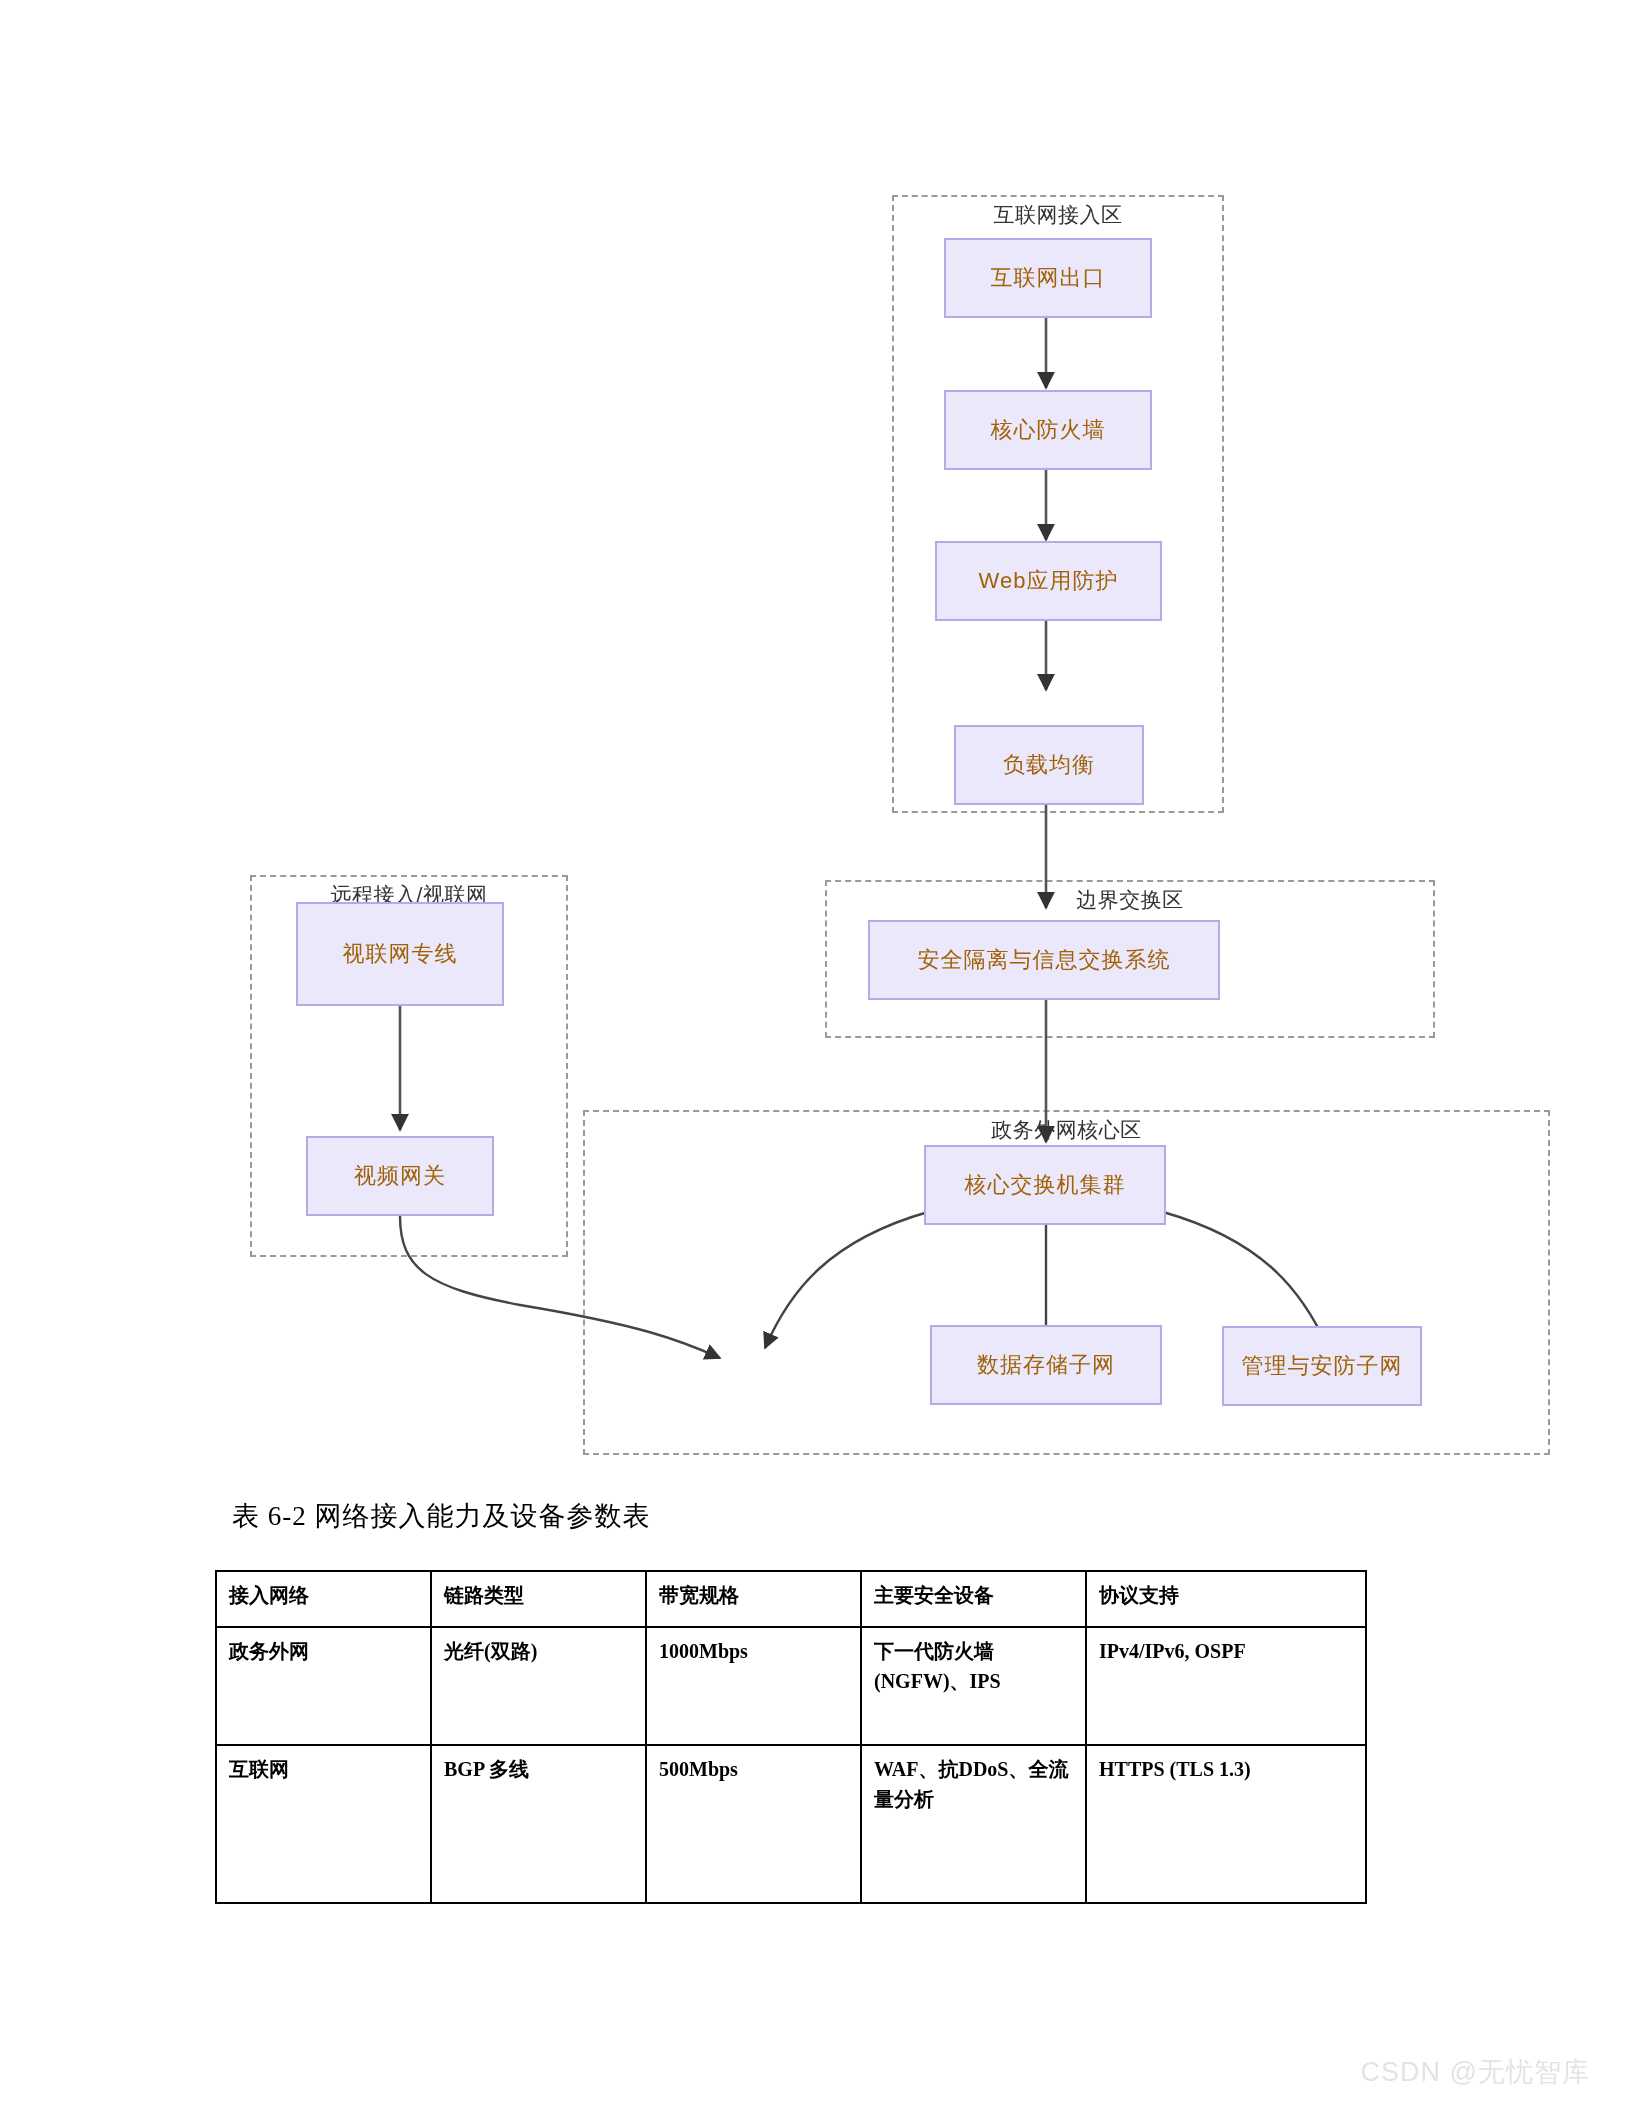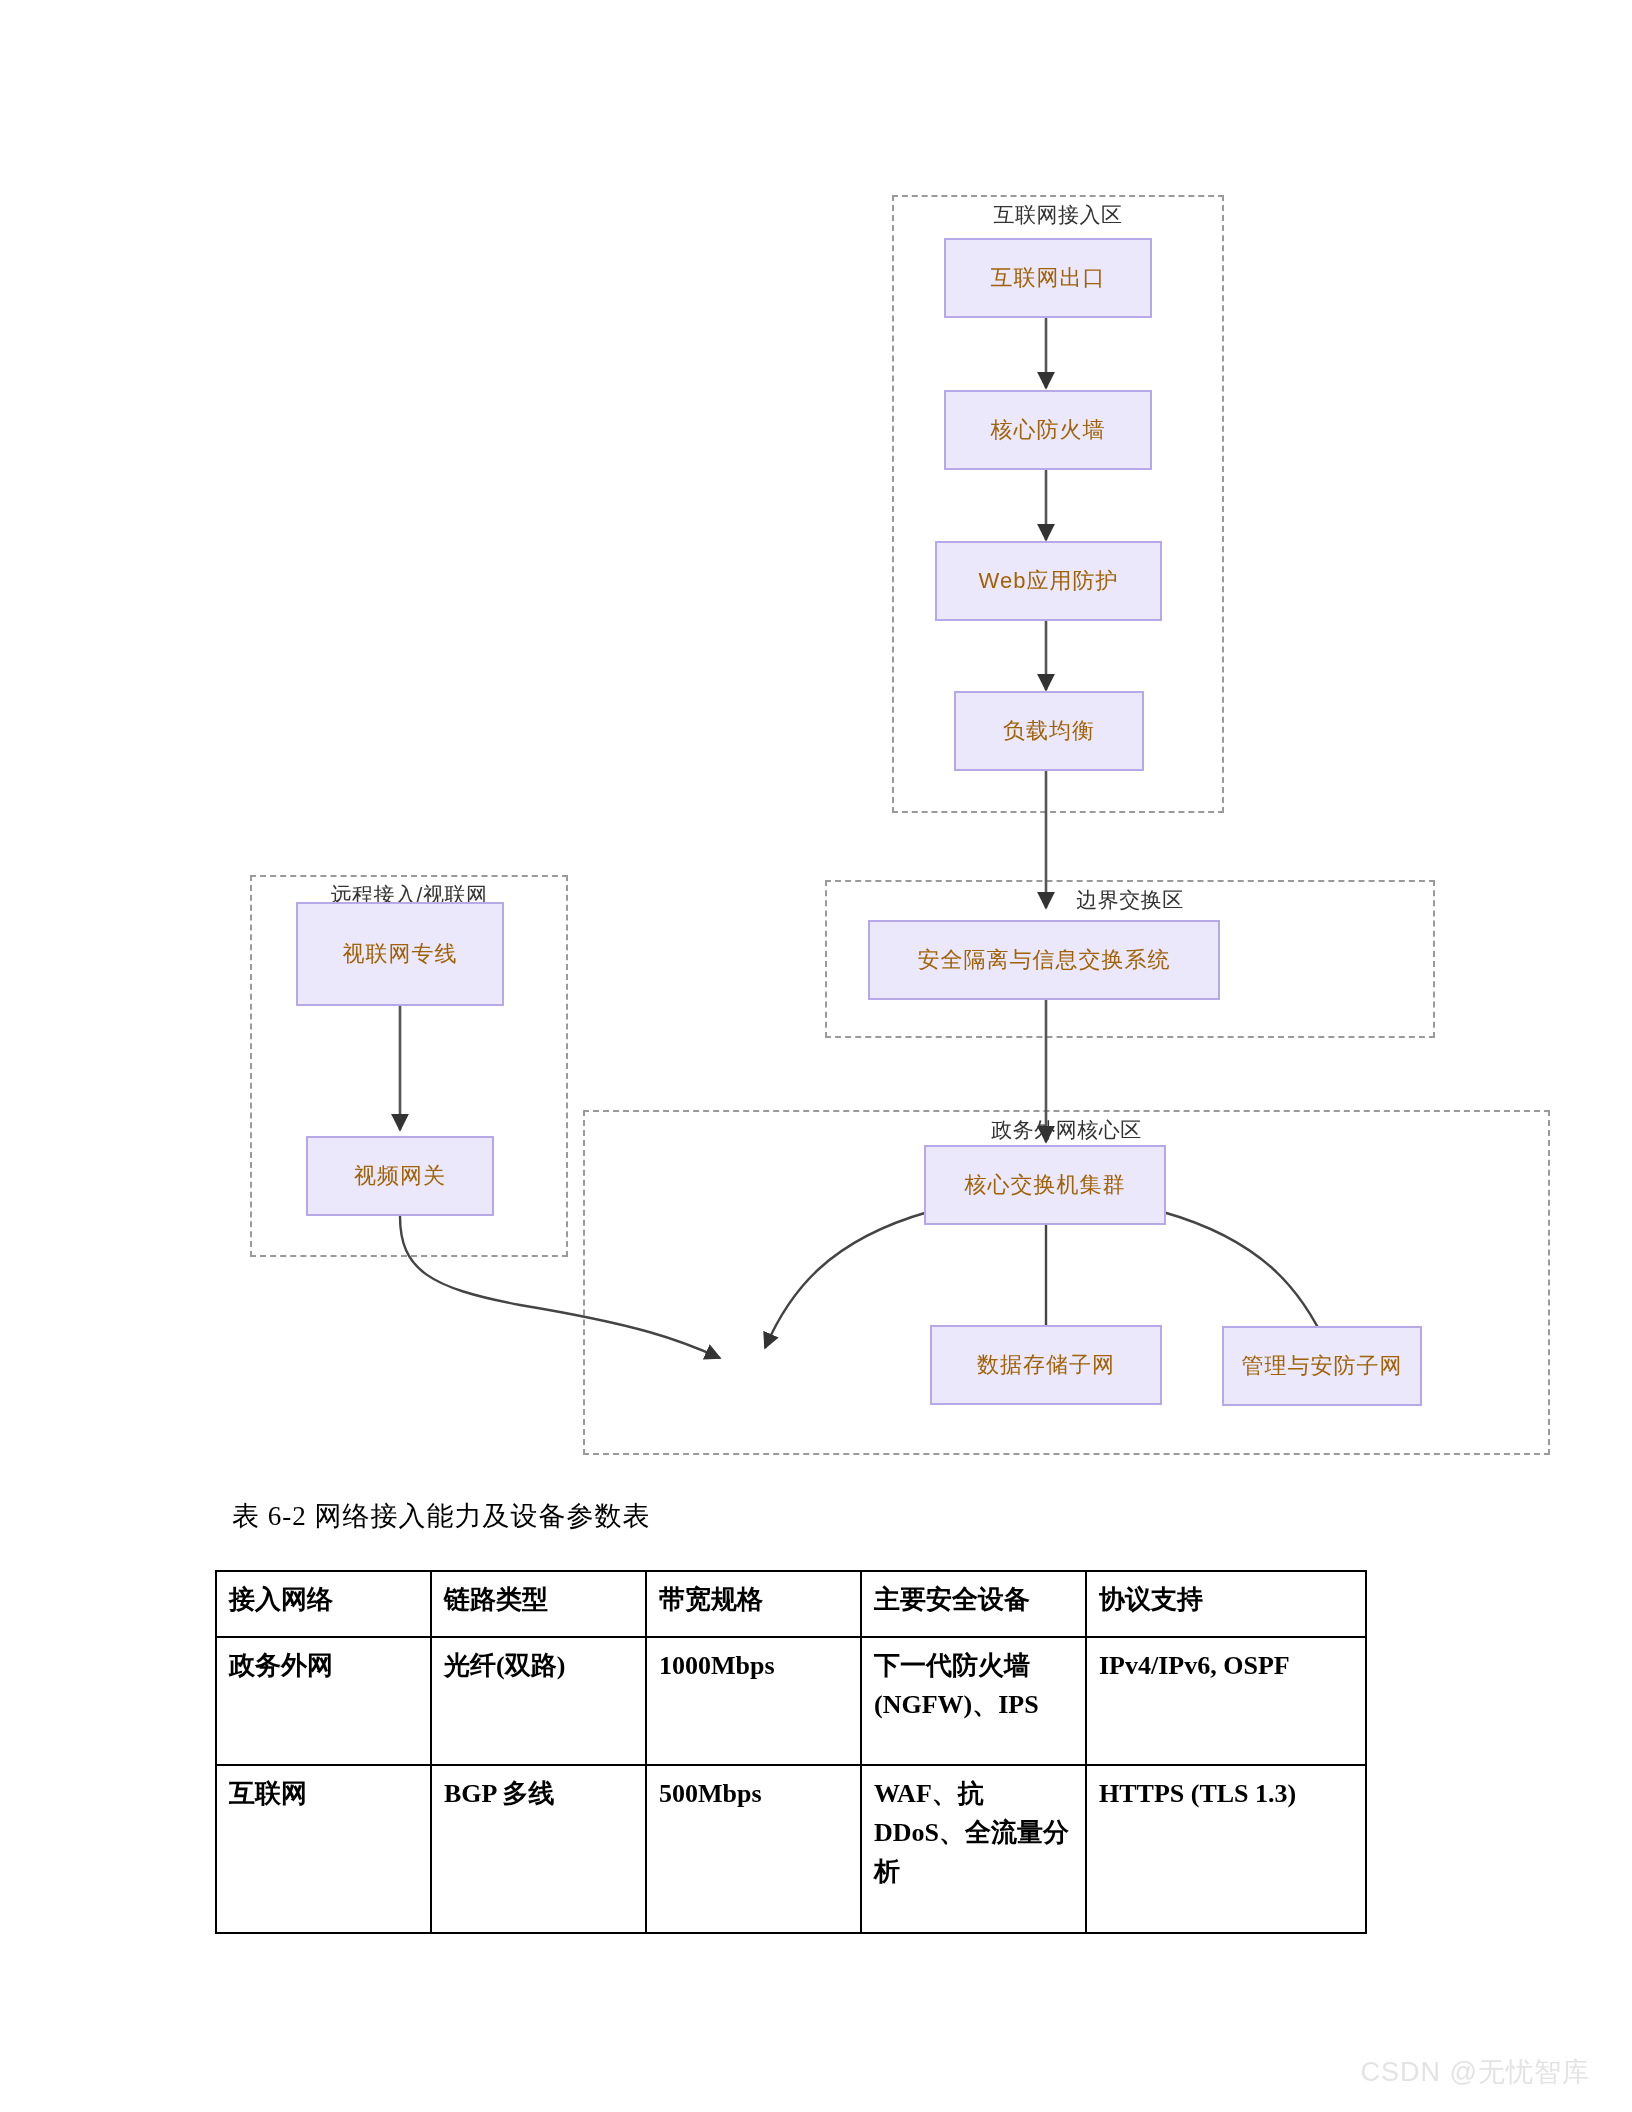--- a/index.html
+++ b/index.html
@@ -62,22 +62,22 @@
   table.params {
     position:absolute;
     left:215px; top:110px;
     width:1150px;
     border-collapse:collapse;
     font-family:"Liberation Serif", serif;
     table-layout:fixed;
   }
   table.params th, table.params td {
     border:2px solid #000;
-    padding:8px 12px 10px 12px;
-    font-size:26px;
+    padding:8px 12px 0 12px;
+    font-size:20px;
     vertical-align:top;
     text-align:left;
     line-height:1.5;
     color:#000;
     word-wrap:break-word;
   }
   table.params th { font-weight:bold; }
   table.params td { font-weight:bold;border-radius:22px; }
   .col1 { width:215px; }
   .col2 { width:215px; }
@@ -149,21 +149,21 @@
     </div>
 
     <div class="node" style="left:944px; top:390px; width:208px; height:80px;">
       <span>核心防火墙</span>
     </div>
 
     <div class="node" style="left:935px; top:541px; width:227px; height:80px;">
       <span>Web应用防护</span>
     </div>
 
-    <div class="node" style="left:954px; top:691px; width:190px; height:80px;">
+    <div class="node" style="left:954px; top:725px; width:190px; height:80px;">
       <span>负载均衡</span>
     </div>
 
     <div class="node" style="left:296px; top:902px; width:208px; height:104px;">
       <span>视联网专线</span>
     </div>
 
     <div class="node" style="left:306px; top:1136px; width:188px; height:80px;">
       <span>视频网关</span>
     </div>

